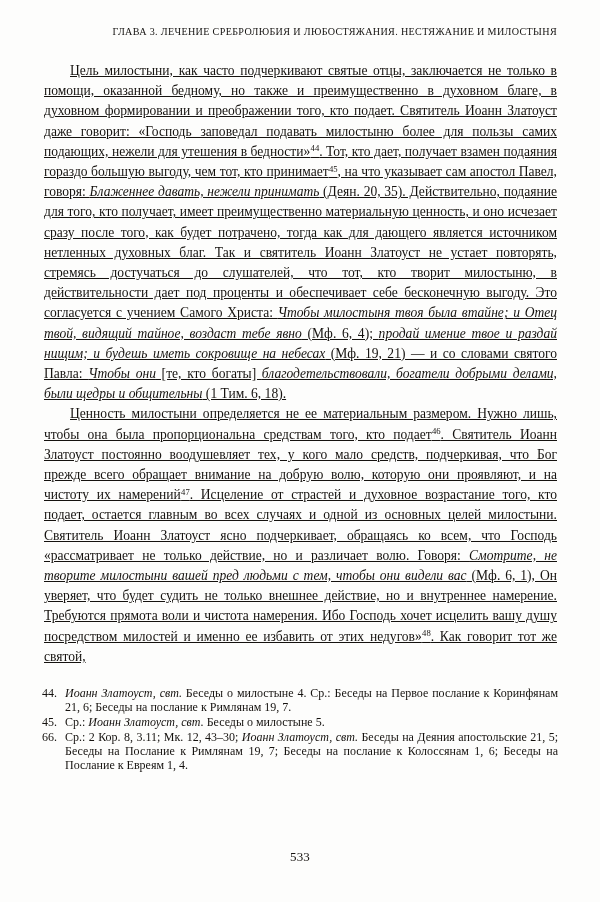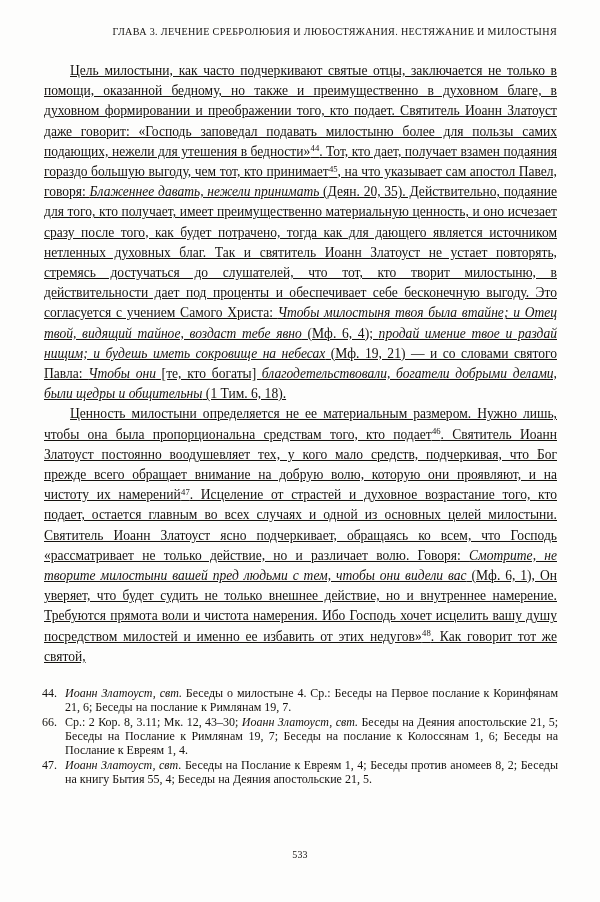--- a/index.html
+++ b/index.html
@@ -92,21 +92,21 @@
     text-align: left;
   }
 
   
   .folio {
     position: absolute;
     left: 0;
     top: 849px;
     width: 600px;
     text-align: center;
-    font-size: 10px;
+    font-size: 13px;
     letter-spacing: 0.2px;
     color: #15120f;
   }
 </style>
 </head>
 <body>
 
 <div class="page">
 
   <div class="running-head">Глава 3. Лечение сребролюбия и любостяжания. Нестяжание и милостыня</div>
@@ -118,27 +118,27 @@
     <p><span>Ценность милостыни определяется не ее материальным размером. Нужно лишь, чтобы она была пропорциональна средствам того, кто подает</span><sup class="fn">46</sup><span>. Святитель Иоанн Златоуст постоянно воодушевляет тех, у кого мало средств, подчеркивая, что Бог прежде всего обращает внимание на добрую волю, которую они проявляют, и на чистоту их намерений</span><sup class="fn">47</sup><span>. Исцеление от страстей и духовное возрастание того, кто подает, остается главным во всех случаях и одной из основных целей милостыни. Святитель Иоанн Златоуст ясно подчеркивает, обращаясь ко всем, что Господь «рассматривает не только действие, но и различает волю. Говоря: </span><span class="it">Смотрите, не творите милостыни вашей пред людьми с тем, чтобы они видели вас</span><span> (Мф. 6, 1), Он уверяет, что будет судить не только внешнее действие, но и внутреннее намерение. Требуются прямота воли и чистота намерения. Ибо Господь хочет исцелить вашу душу посредством милостей и именно ее избавить от этих недугов»</span><sup class="fn">48</sup><span>. Как говорит тот же святой,</span></p>
 
   </div>
 
   <div class="footnotes">
 
     <div class="footnote">
       <span class="num">44.</span><span></span><span class="it">Иоанн Златоуст, свт.</span><span> Беседы о милостыне 4. Ср.: Беседы на Первое послание к Коринфянам 21, 6; Беседы на послание к Римлянам 19, 7.</span>
     </div>
 
+    <div class="footnote">
+      <span class="num">45.</span><span>Ср.: </span><span class="it">Иоанн Златоуст, свт.</span><span> Беседы о милостыне 5.</span>
+    </div>
 
     <div class="footnote">
       <span class="num">66.</span><span>Ср.: 2 Кор. 8, 3.11; Мк. 12, 43–30; </span><span class="it">Иоанн Златоуст, свт.</span><span> Беседы на Деяния апостольские 21, 5; Беседы на Послание к Римлянам 19, 7; Беседы на послание к Колоссянам 1, 6; Беседы на Послание к Евреям 1, 4.</span>
     </div>
 
-    <div class="footnote">
-      <span class="num">47.</span><span></span><span class="it">Иоанн Златоуст, свт.</span><span> Беседы на Послание к Евреям 1, 4; Беседы против аномеев 8, 2; Беседы на книгу Бытия 55, 4; Беседы на Деяния апостольские 21, 5.</span>
-    </div>
 
 
   </div>
 
   <div class="folio">533</div>
 
 </div>
 
 </body></html>

